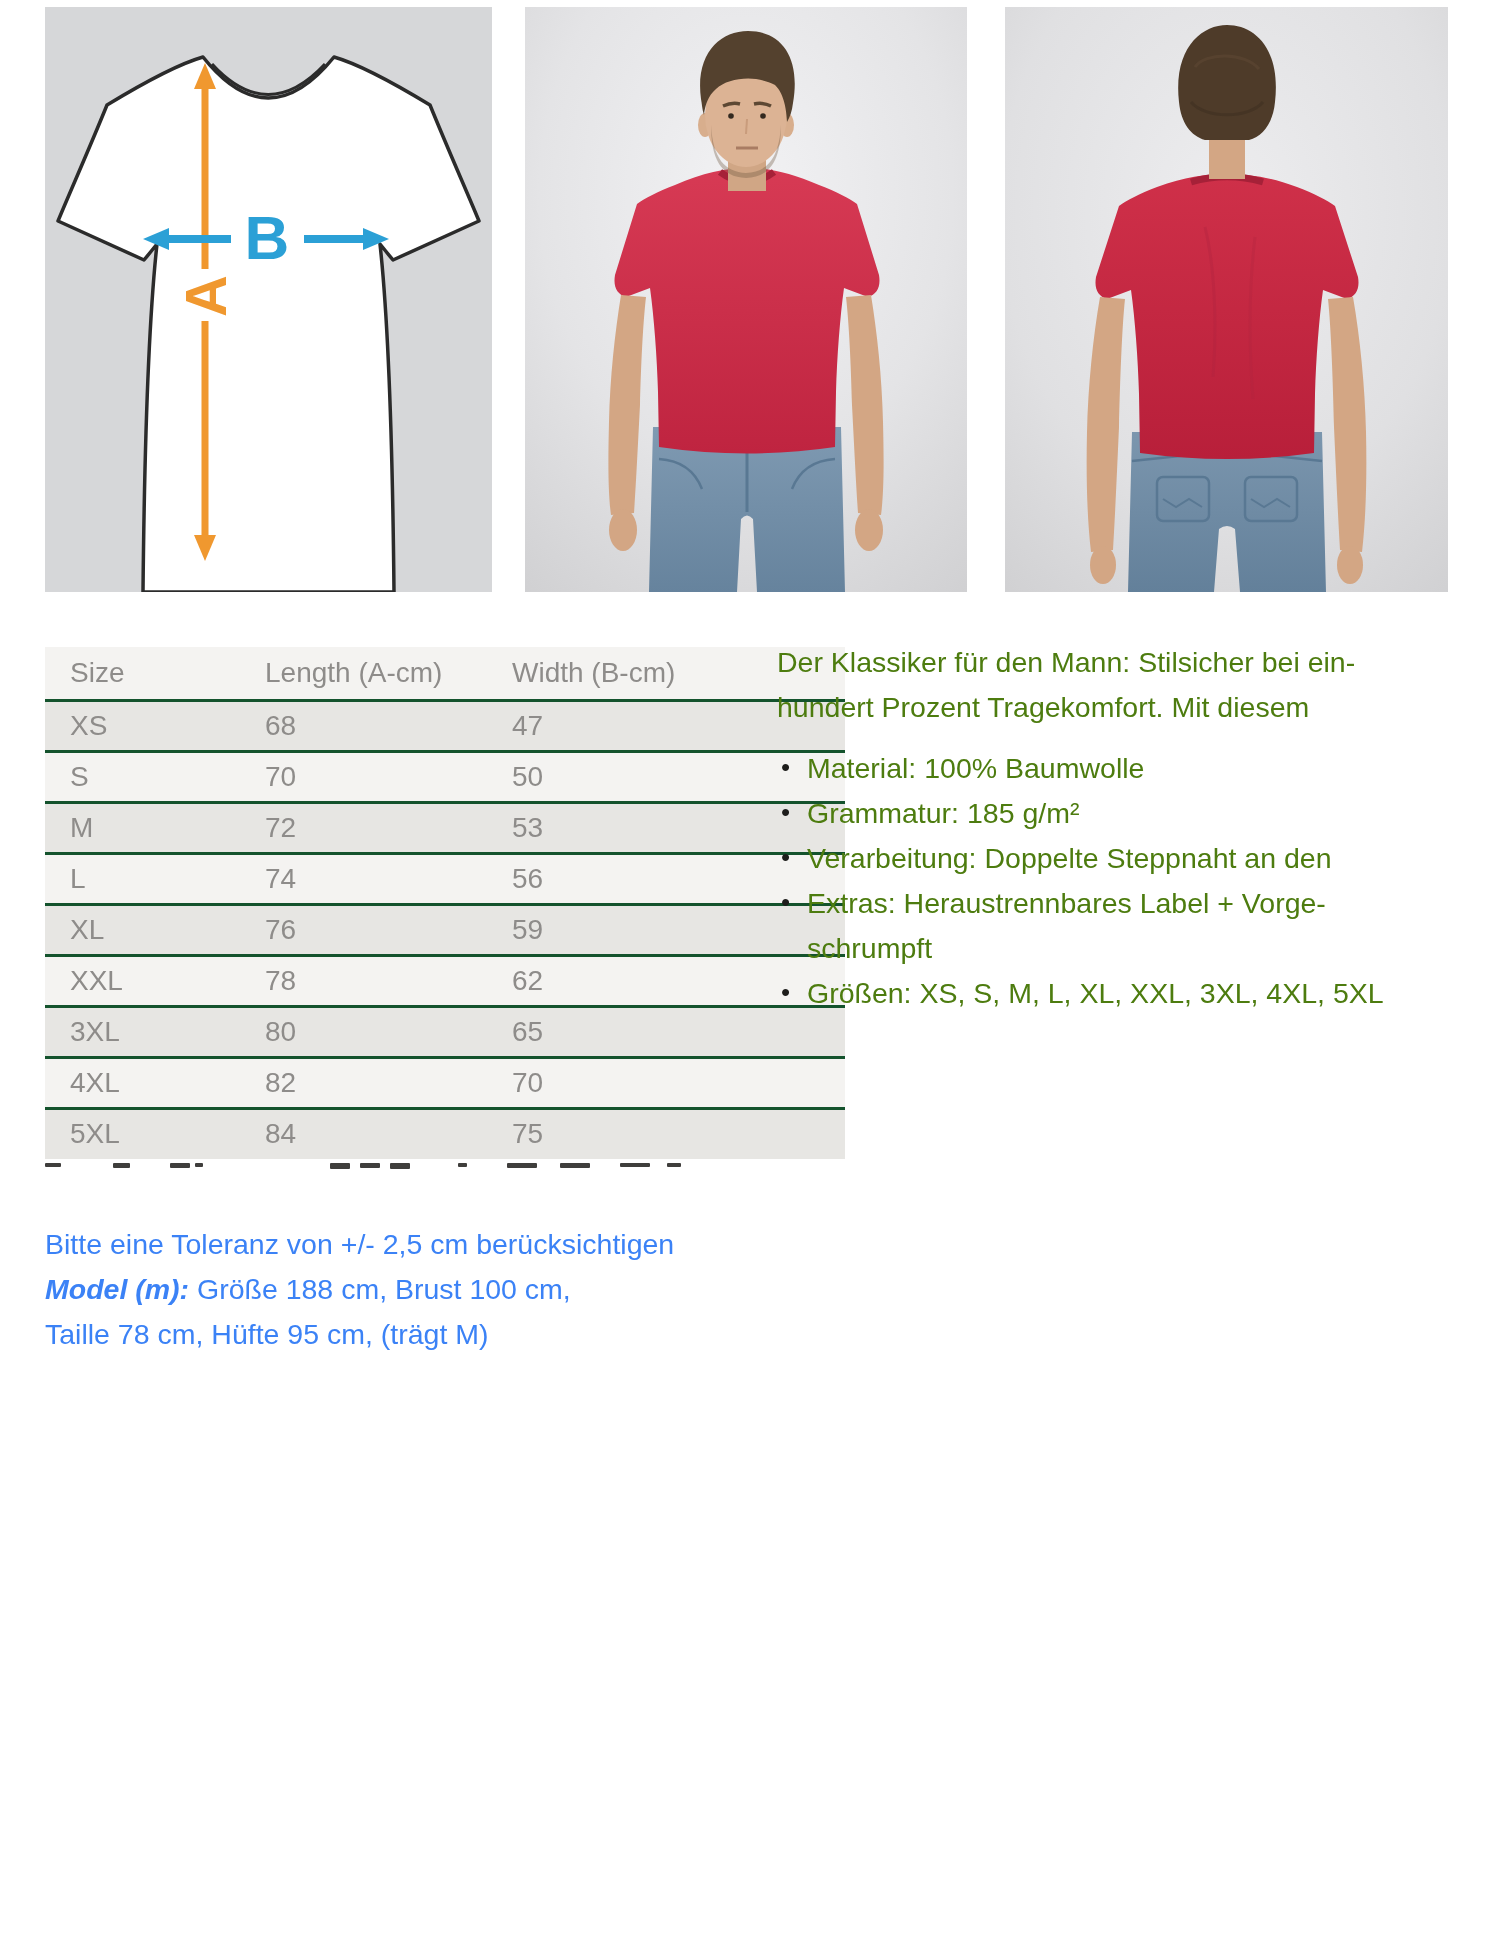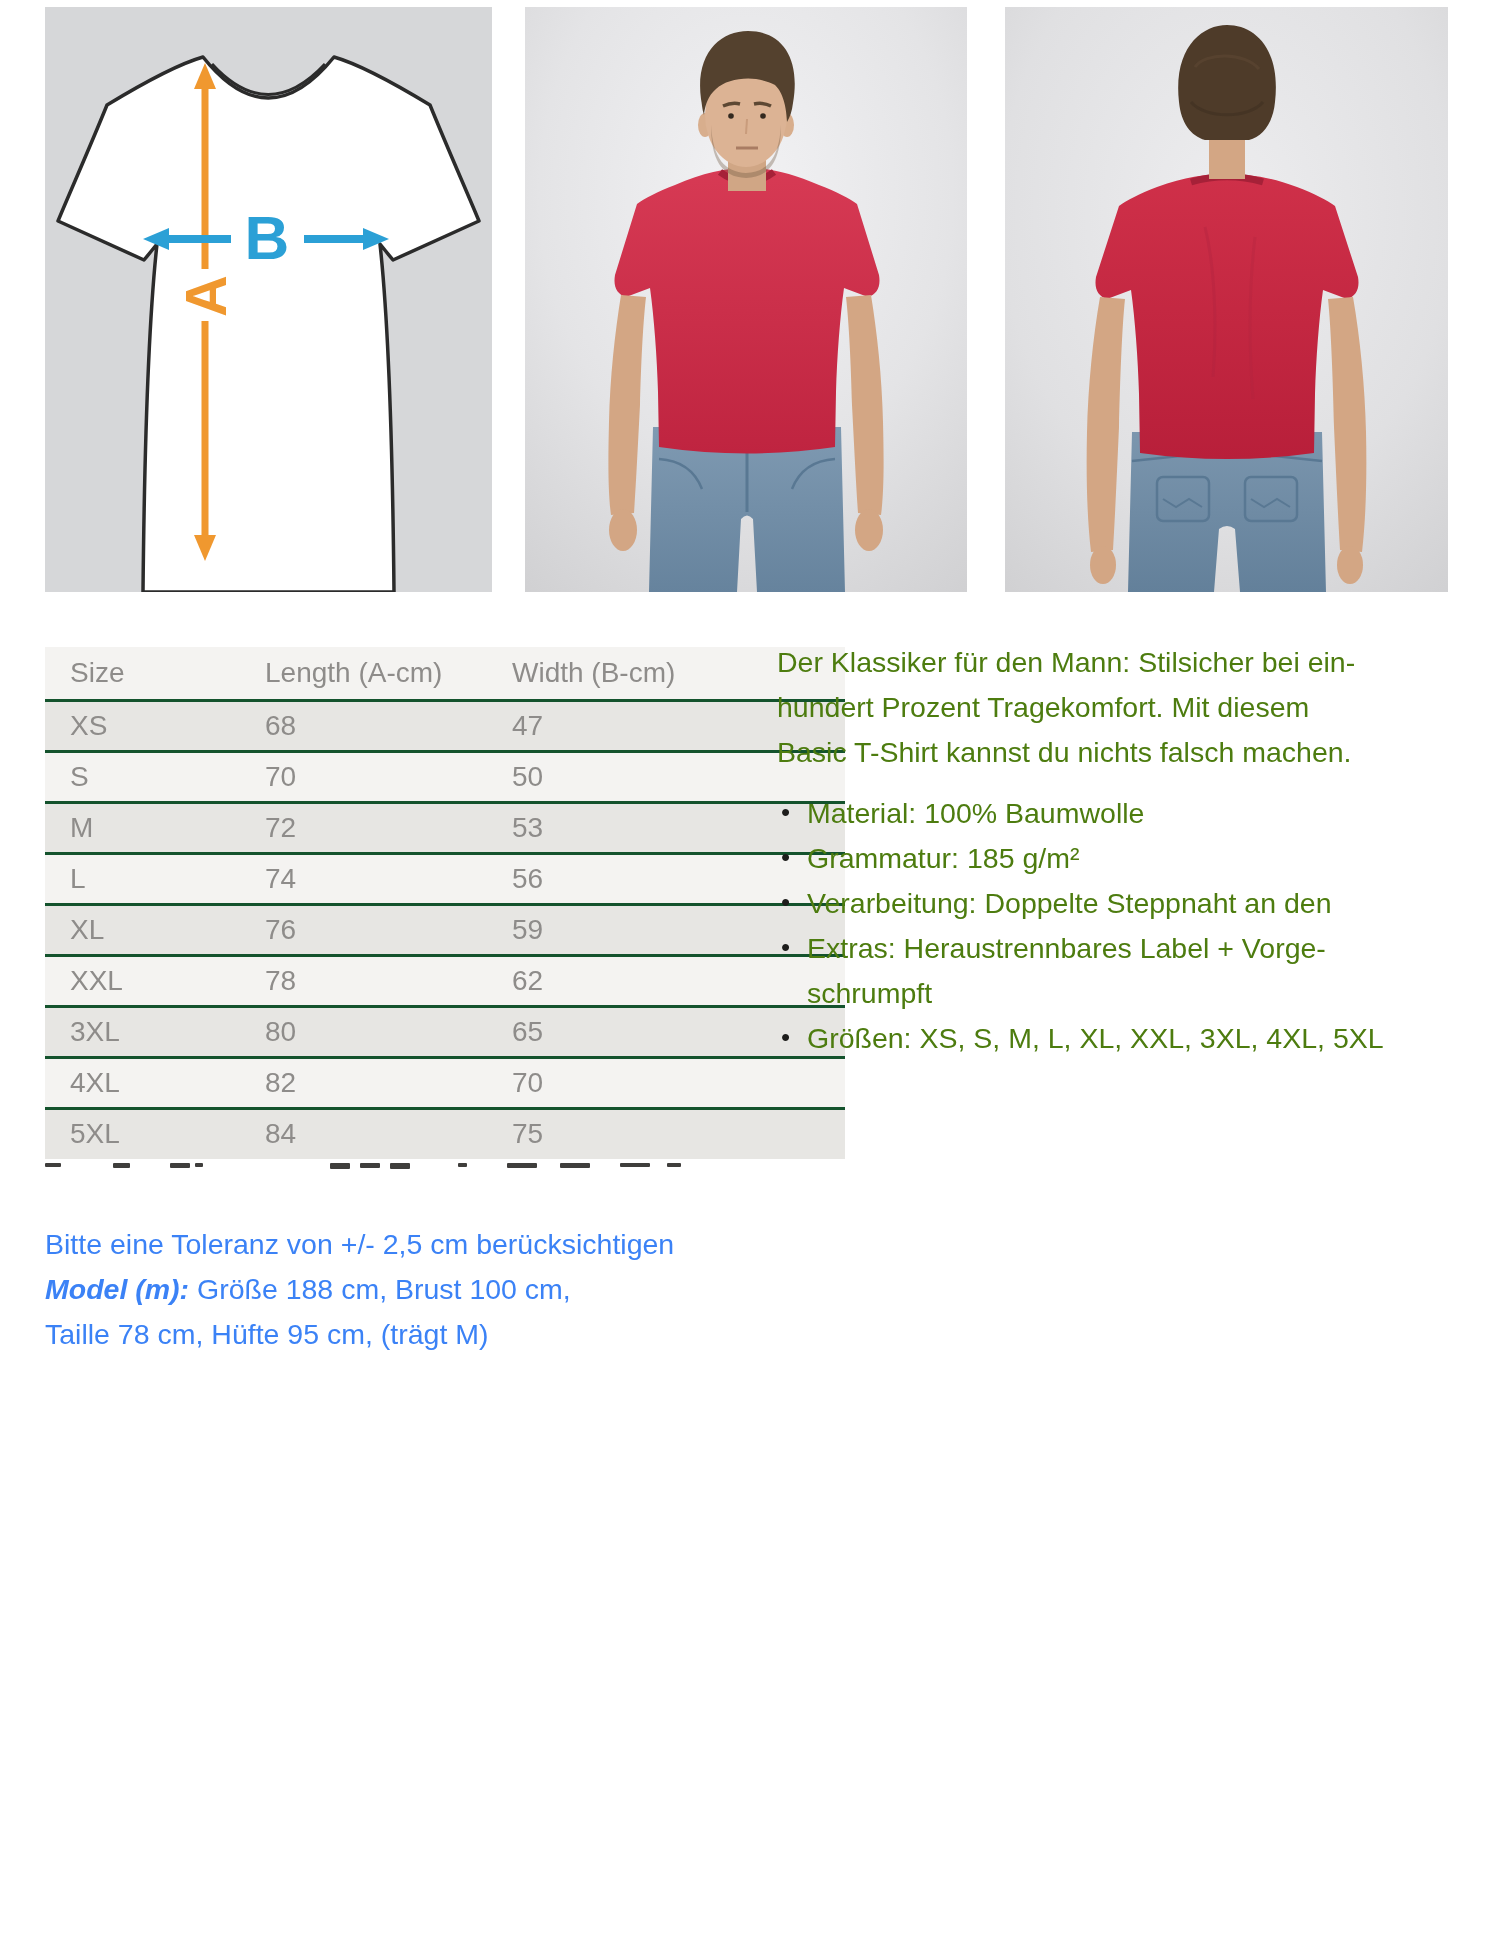--- a/index.html
+++ b/index.html
@@ -306,21 +306,20 @@
       <span style="left:515px;width:30px;height:5px;"></span>
       <span style="left:575px;width:30px;height:4px;"></span>
       <span style="left:622px;width:14px;height:4px;"></span>
     </div>
   </div>
 
   <div class="desc-col">
     <div class="intro">
         <div>Der Klassiker für den Mann: Stilsicher bei ein-</div>
         <div>hundert Prozent Tragekomfort. Mit diesem</div>
-        <div>Basic T-Shirt kannst du nichts falsch machen.</div>
       </div>
     <ul class="bullets">
         <li>
           <div>Material: 100% Baumwolle</div>
         </li>
         <li>
           <div>Grammatur: 185 g/m²</div>
         </li>
         <li>
           <div>Verarbeitung: Doppelte Steppnaht an den</div>

